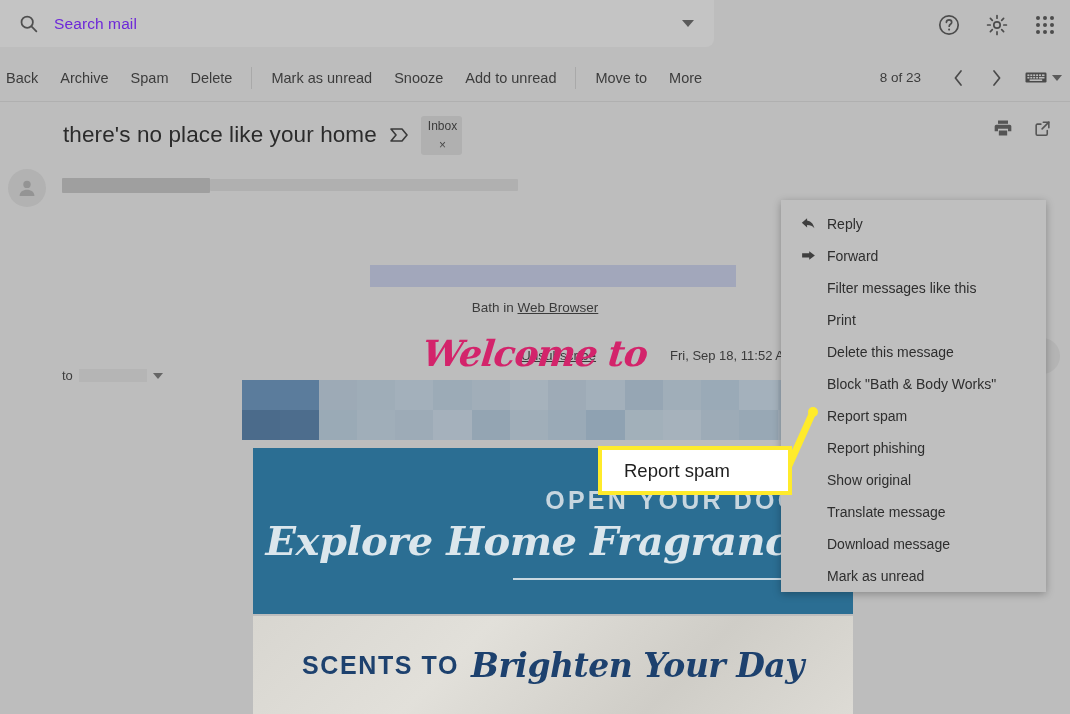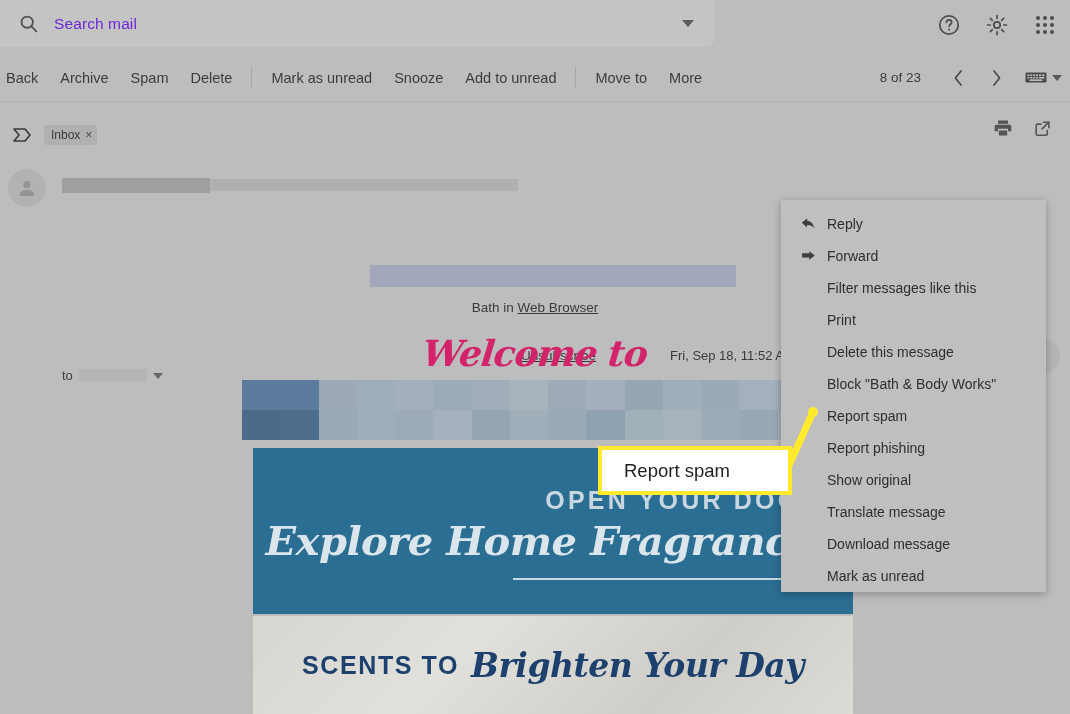--- a/index.html
+++ b/index.html
@@ -105,21 +105,21 @@
     font-size: 22.5px; color: #2b2b2b;
     letter-spacing: .1px;
   }
   .imp-marker { margin-left: 12px; display: flex; align-items: center; }
   .inbox-chip {
     margin-left: 13px;
     background: #b0b0b0;
     border-radius: 3px;
     font-size: 12px; color: #3b3b3b;
     padding: 3px 5px 3px 7px;
-    display: flex; align-items: center; gap: 5px;
+    display: flex; align-items: center; gap: 5px; flex-direction: column;
   }
   .inbox-chip .x { font-size: 12px; color: #4a4a4a; }
   .subj-actions {
     position: absolute; right: 18px; top: 8px;
     display: flex; align-items: center; gap: 20px;
   }
 
   
   .sender-row {
     position: absolute; left: 0; top: 168px;
@@ -380,20 +380,21 @@
             <rect x="14" y="6.9" width="5.5" height="1.6"></rect>
             <rect x="4.6" y="9.4" width="12.6" height="1.6"></rect>
           </g>
         </svg>
         <span class="tri-down" style="border-left-width:5px;border-right-width:5px;border-top-width:6px;"></span>
       </span>
     </span>
   </div>
 
   <div class="subject-row">
+    <span class="subject-text">there's no place like your home</span>
     <span class="imp-marker">
       <svg width="19" height="16" viewBox="0 0 19 16" fill="none" stroke="#3a3a3a" stroke-width="1.6" stroke-linejoin="round">
         <polygon points="2,2 13,2 18,8 13,14 2,14 7,8"></polygon>
       </svg>
     </span>
     <span class="inbox-chip">
       <span>Inbox</span>
       <span class="x">×</span>
     </span>
     <span class="subj-actions">

